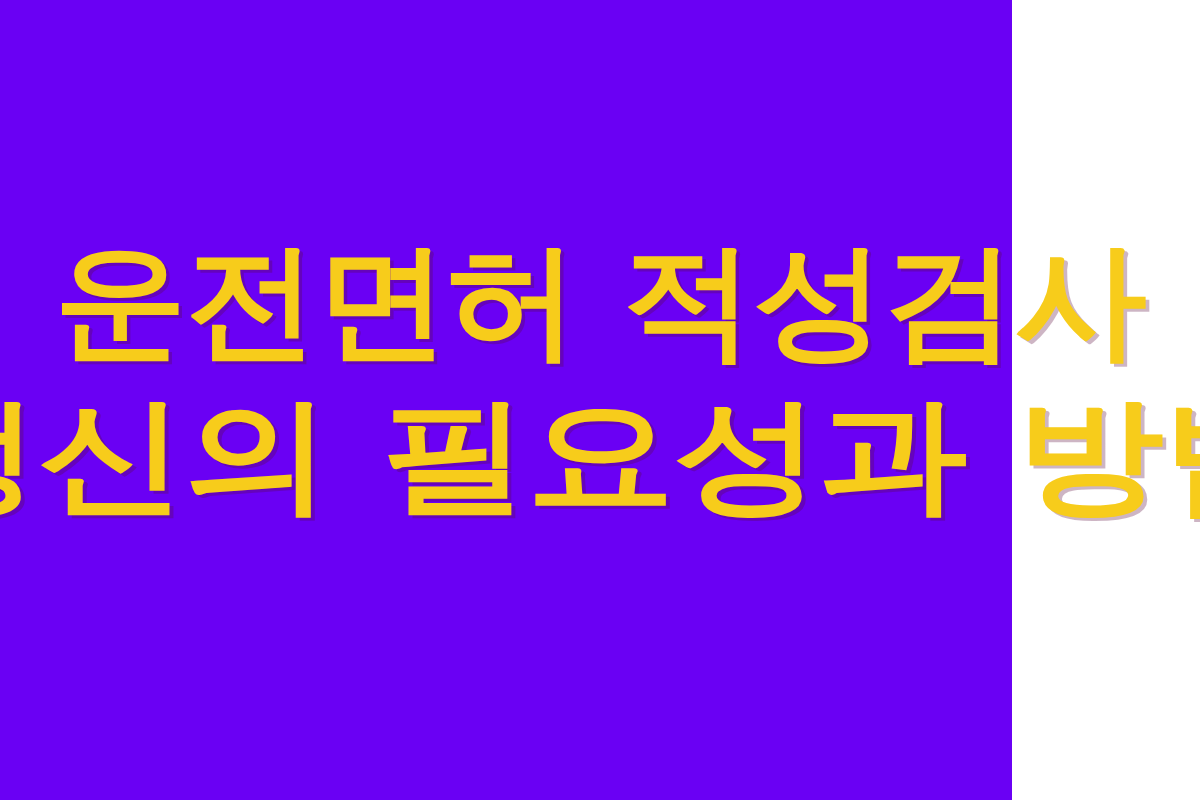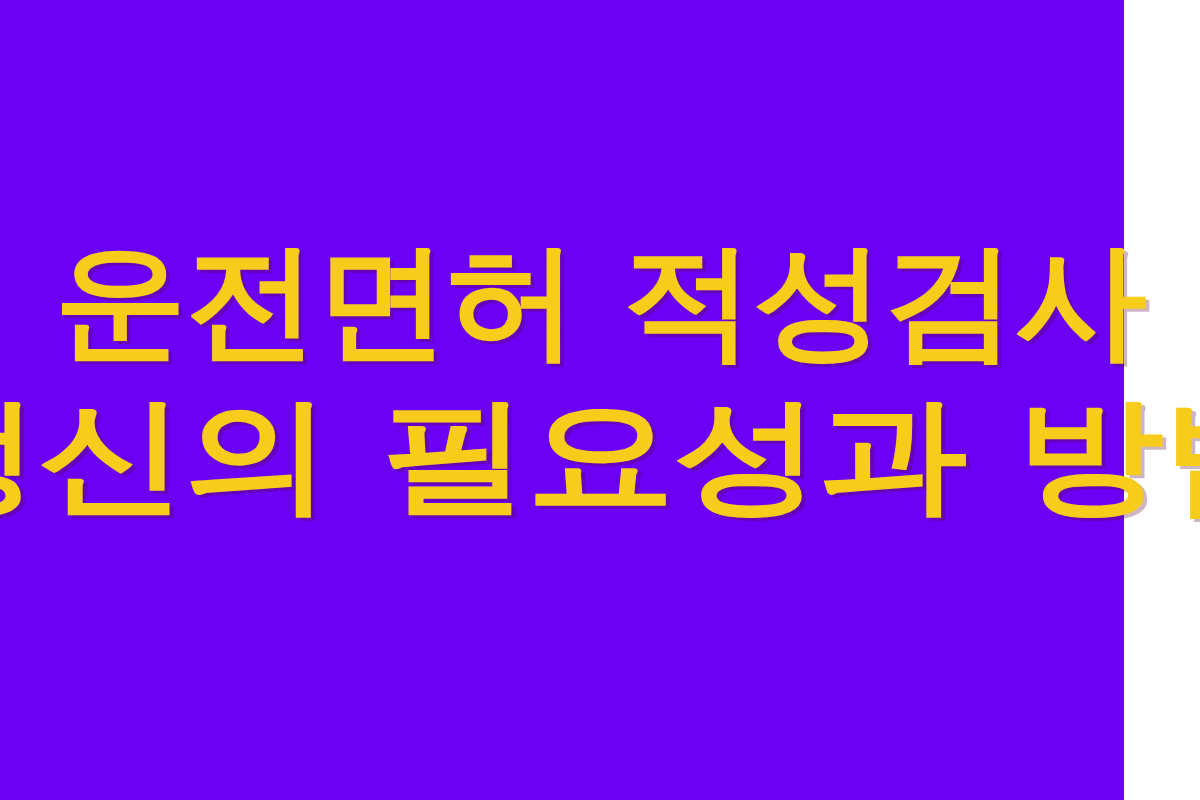--- a/index.html
+++ b/index.html
@@ -10,21 +10,21 @@
 
   body {
     width: 1200px;
     height: 800px;
     overflow: hidden;
     font-family: "DejaVu Sans", "Liberation Sans", sans-serif;
   }
 
   #banner {
     position: relative;
-    width: 1124px;
+    width: 1012px;
     height: 800px;
     background: #6A00F4;
     display: flex;
     flex-direction: column;
     align-items: center;
     justify-content: center;
     box-sizing: border-box;
   }
 
   .headline {

